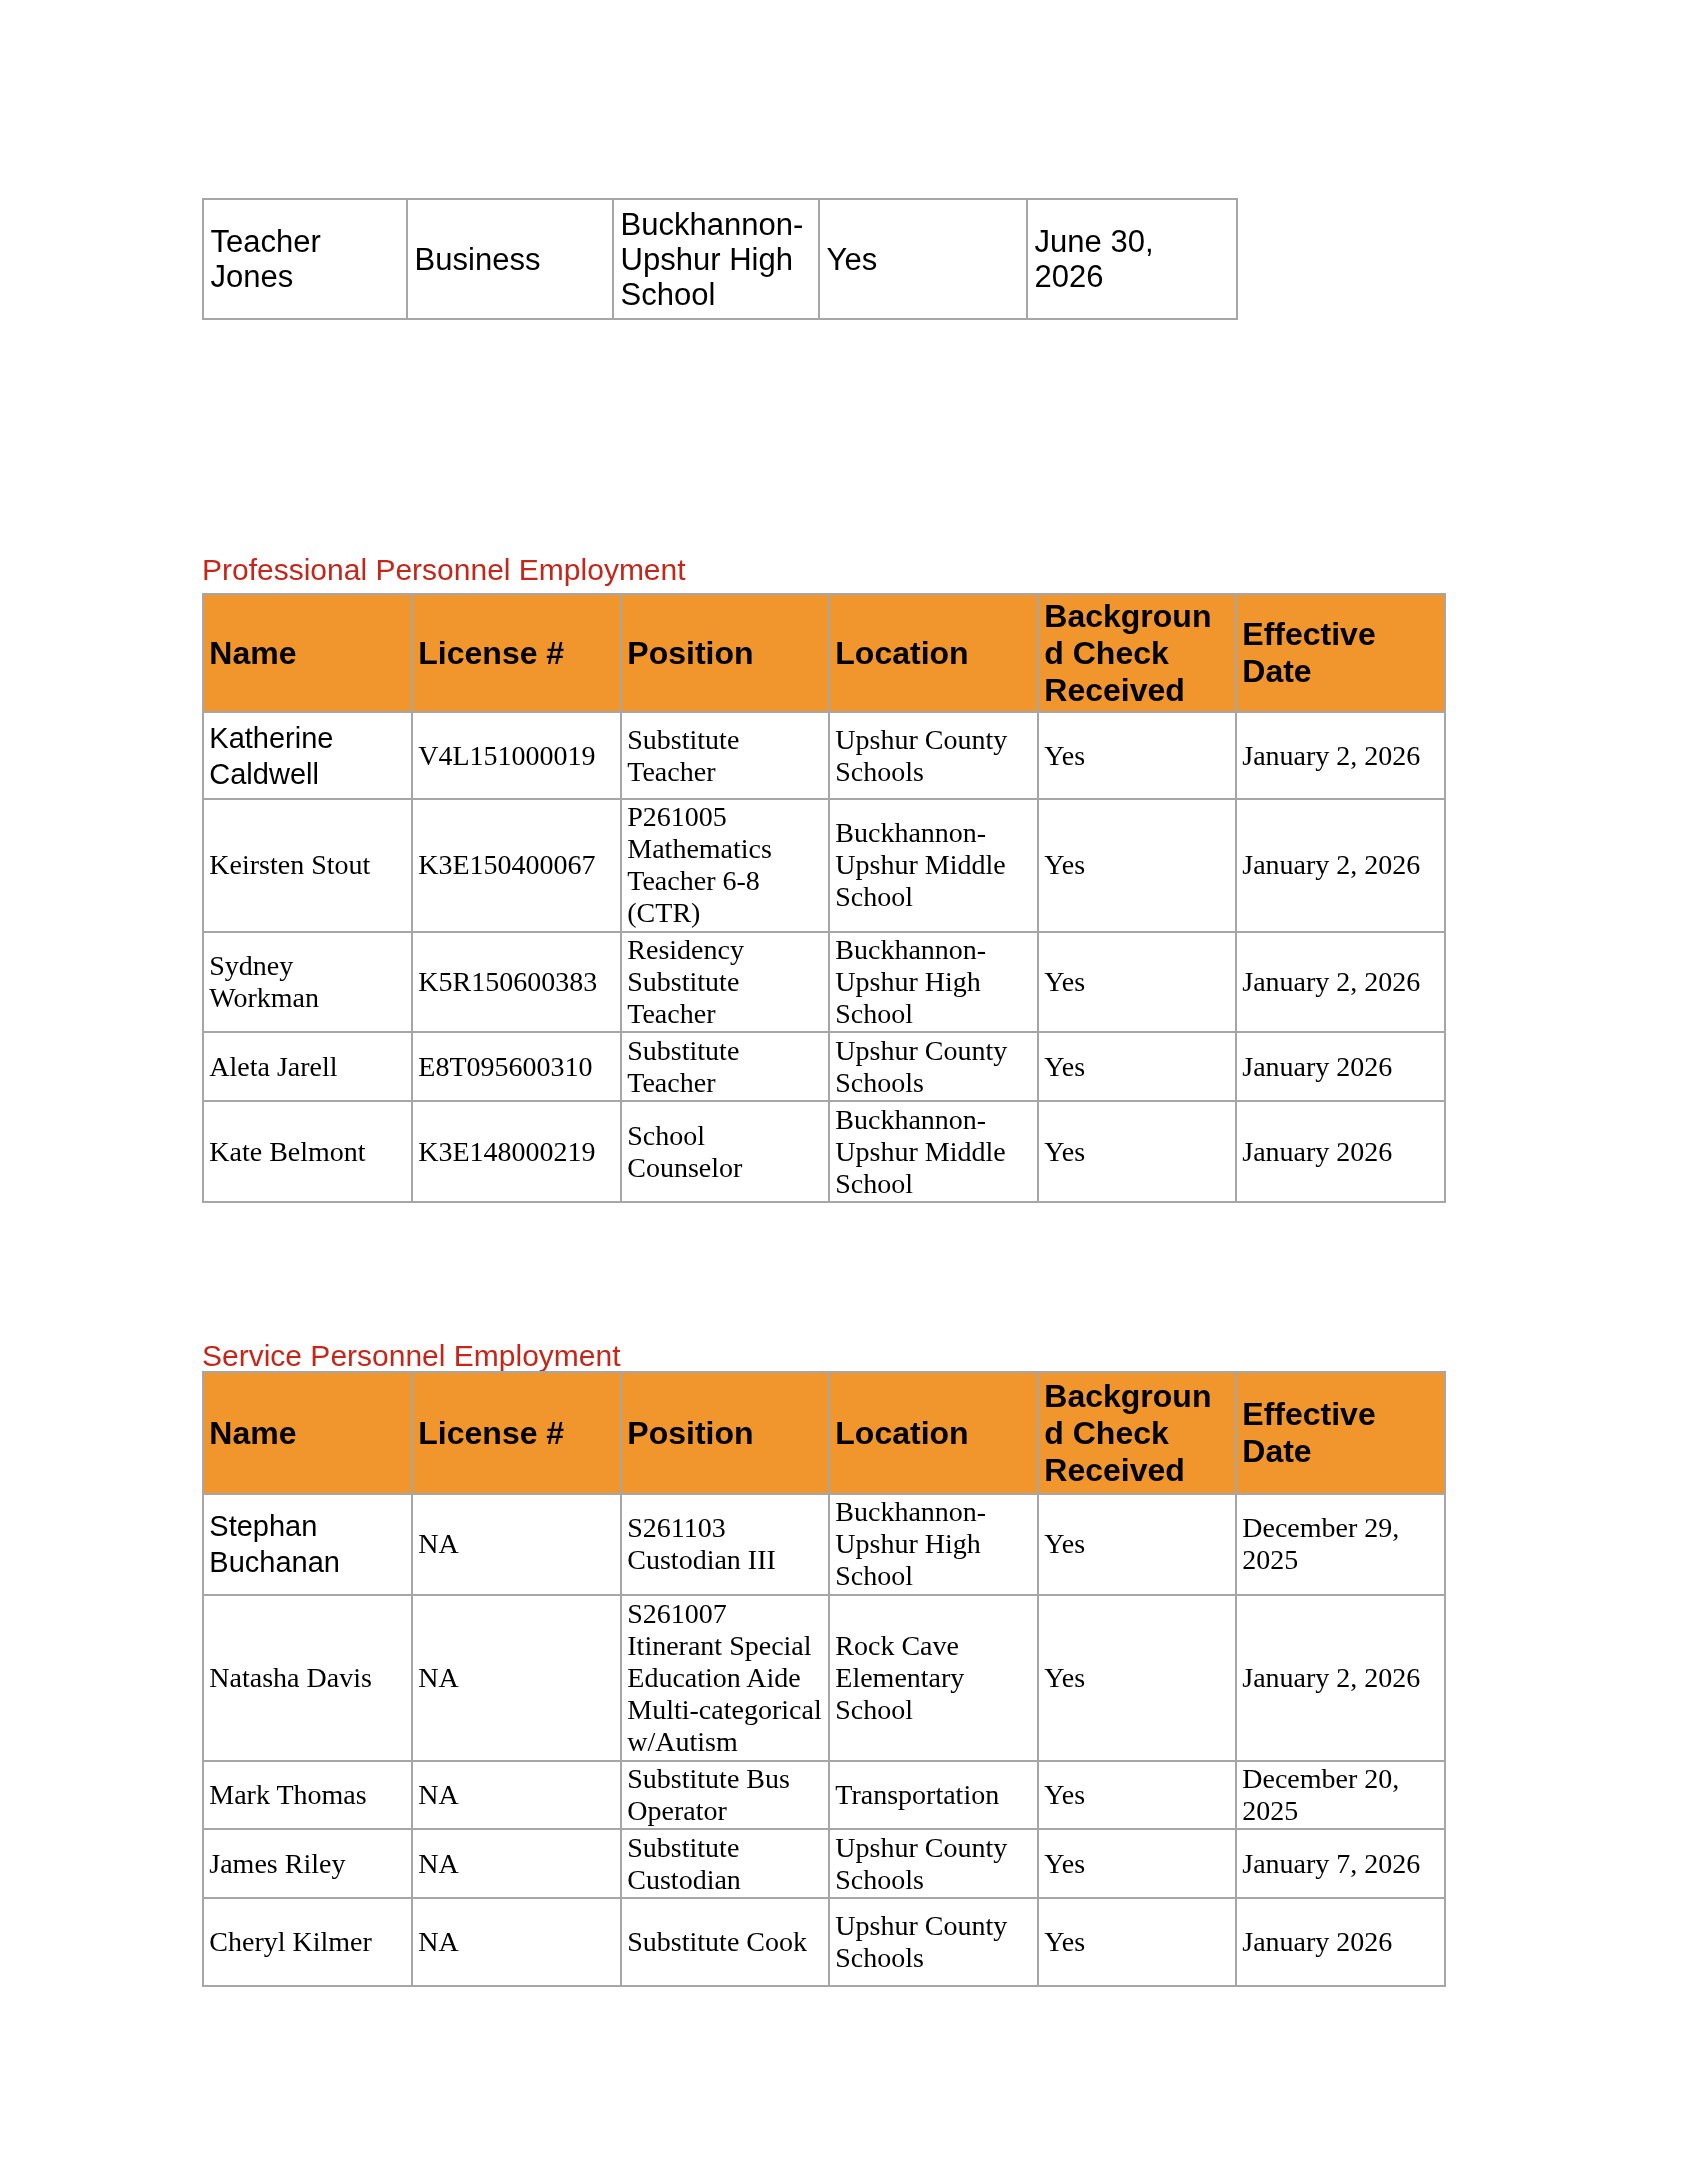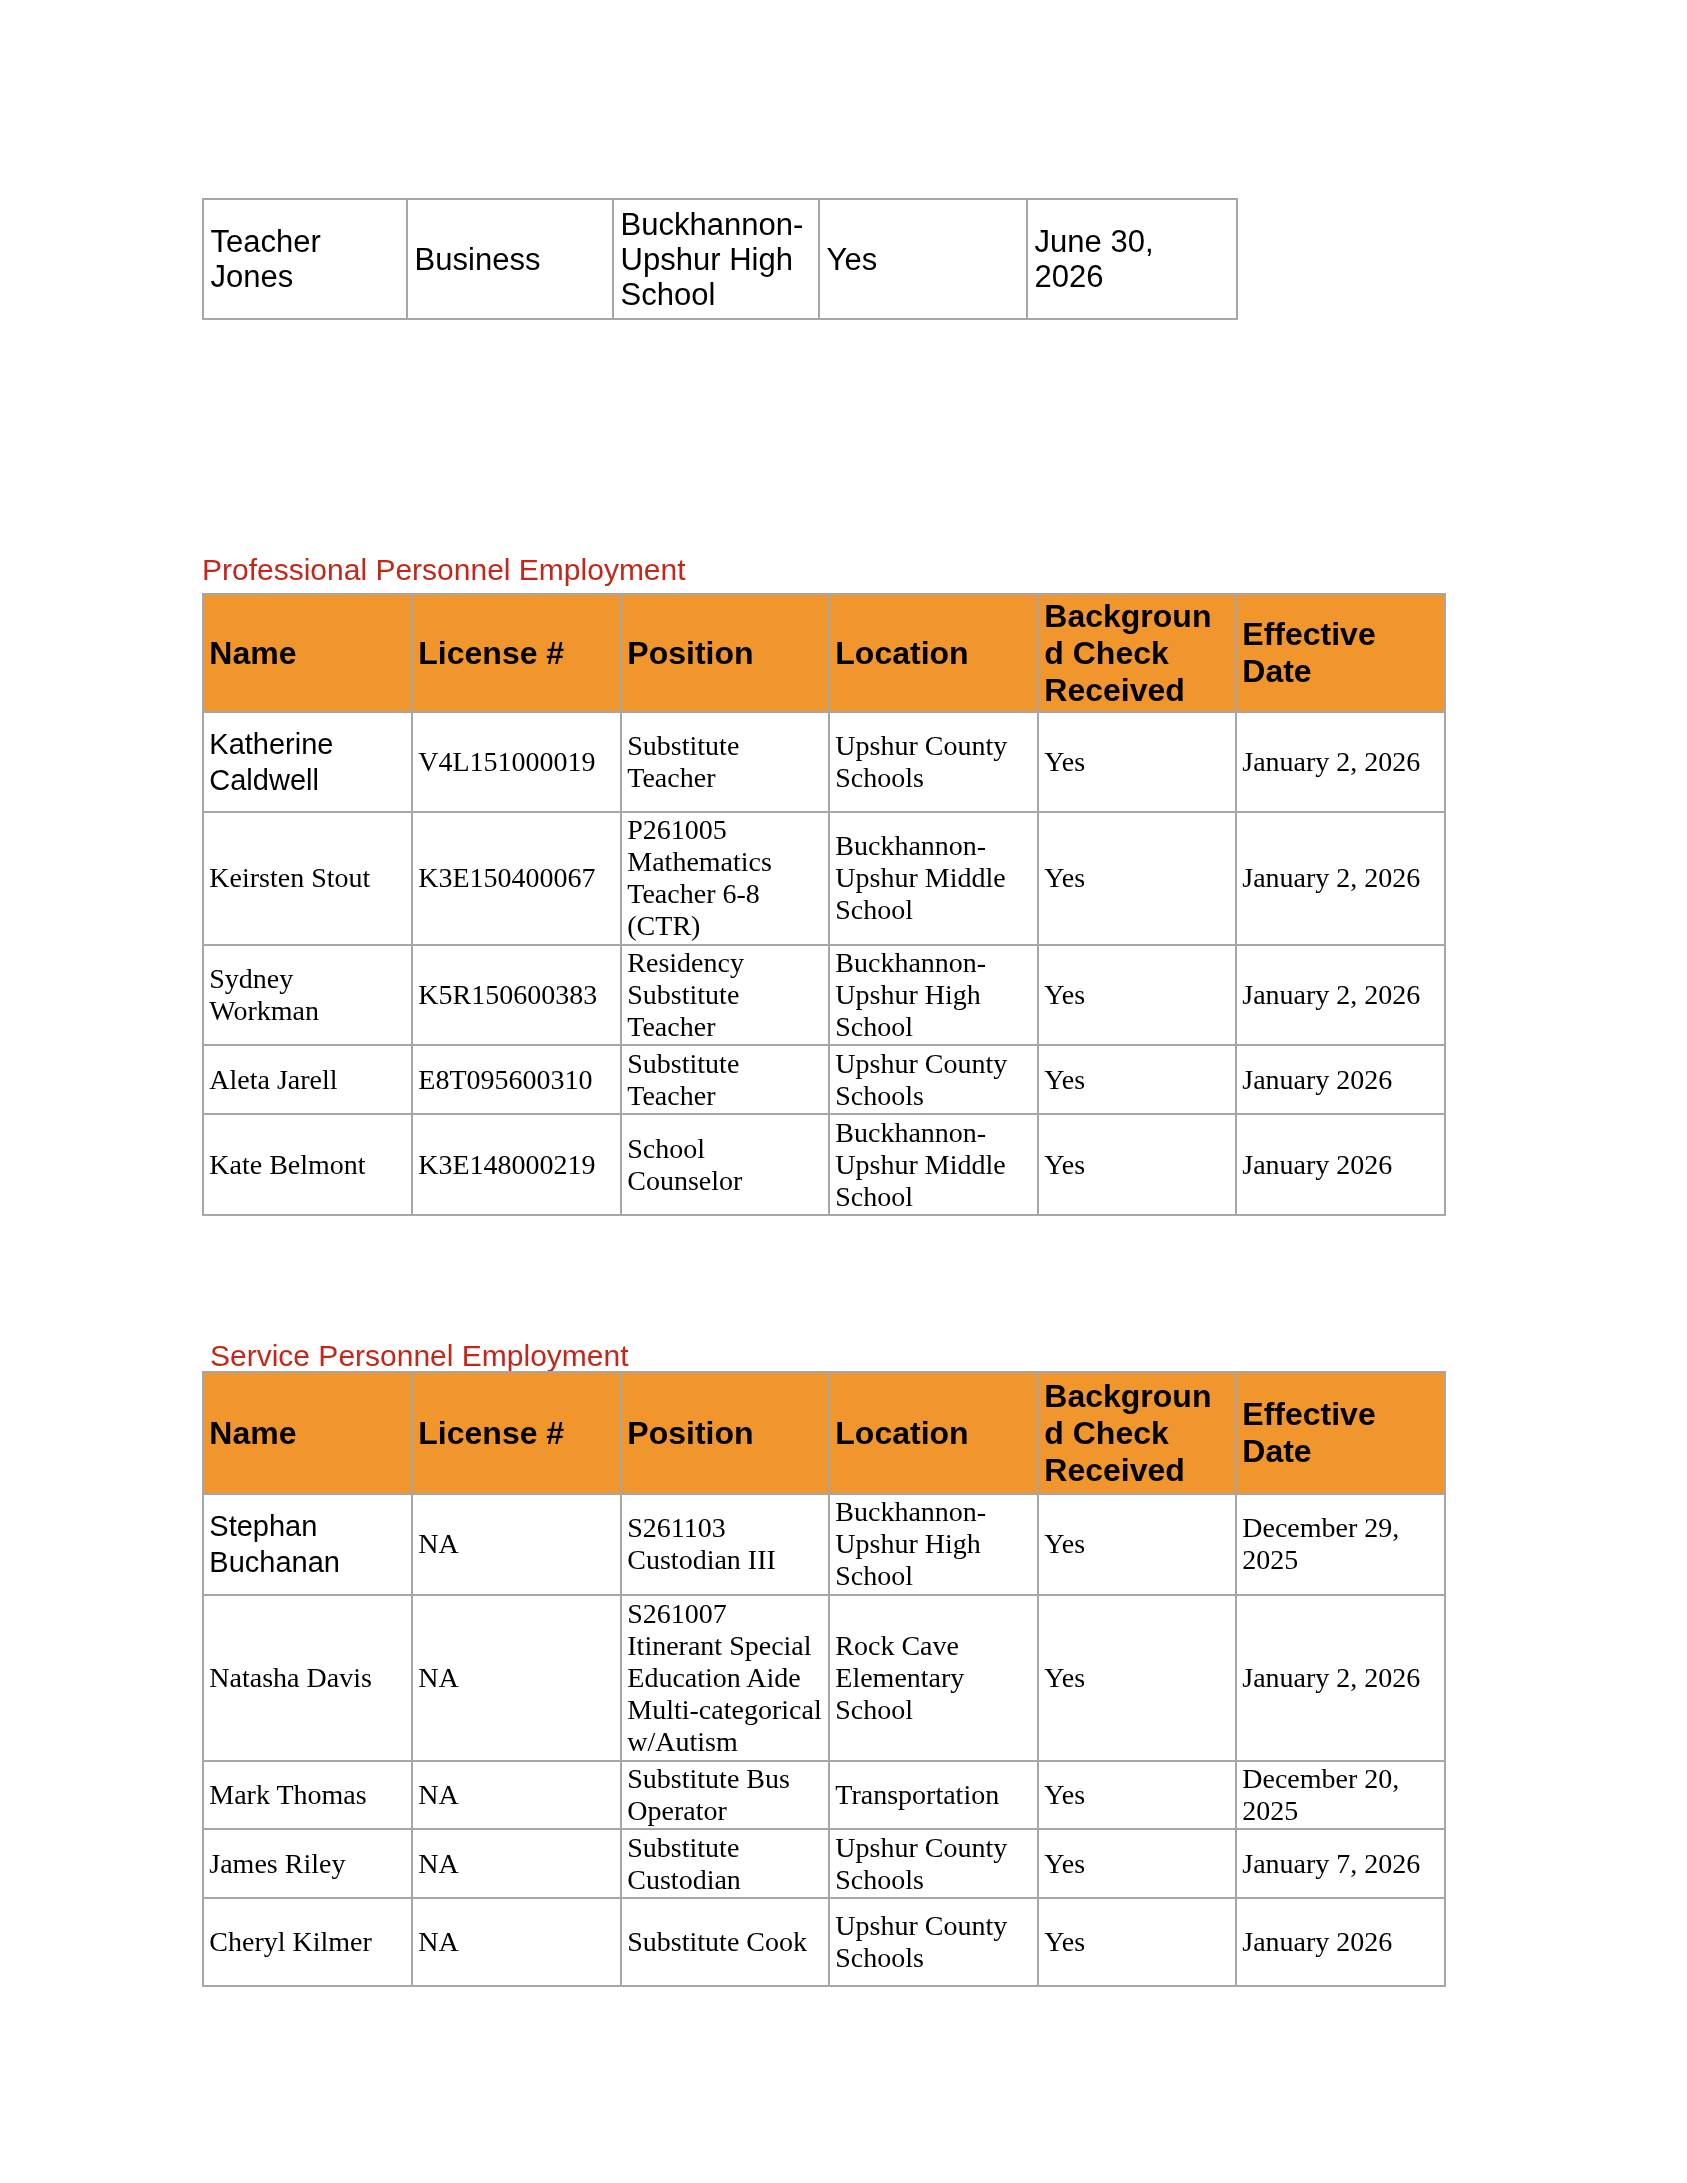--- a/index.html
+++ b/index.html
@@ -37,21 +37,21 @@
     position:absolute;
     left:202px;
     font-family:"Liberation Sans", sans-serif;
     font-weight:normal;
     font-size:30px;
     line-height:36px;
     color:#C4271A;
     white-space:nowrap;
   }
   .heading-prof{top:552px;}
-  .heading-svc{top:1338px;margin-left:8px;}
+  .heading-svc{top:1338px;}
   
   table.main-tbl{left:202px;width:1242px;}
   table.prof-tbl{top:593px;}
   table.svc-tbl{top:1371px;}
   table.main-tbl th{
     background:#F0962D;
     font-family:"Liberation Sans", sans-serif;
     font-weight:bold;
     font-size:32px;
     line-height:37px;
@@ -107,21 +107,21 @@
       <tr style="height:113px">
         <th>Name</th>
         <th>License #</th>
         <th>Position</th>
         <th>Location</th>
         <th>Background Check Received</th>
         <th>Effective Date</th>
       </tr>
     </thead>
     <tbody>
-      <tr style="height:100px">
+      <tr style="height:87px">
         <td class="sans">Katherine Caldwell</td>
         <td>V4L151000019</td>
         <td>Substitute Teacher</td>
         <td>Upshur County Schools</td>
         <td>Yes</td>
         <td>January 2, 2026</td>
       </tr>
       <tr style="height:131px">
         <td>Keirsten Stout</td>
         <td>K3E150400067</td>

